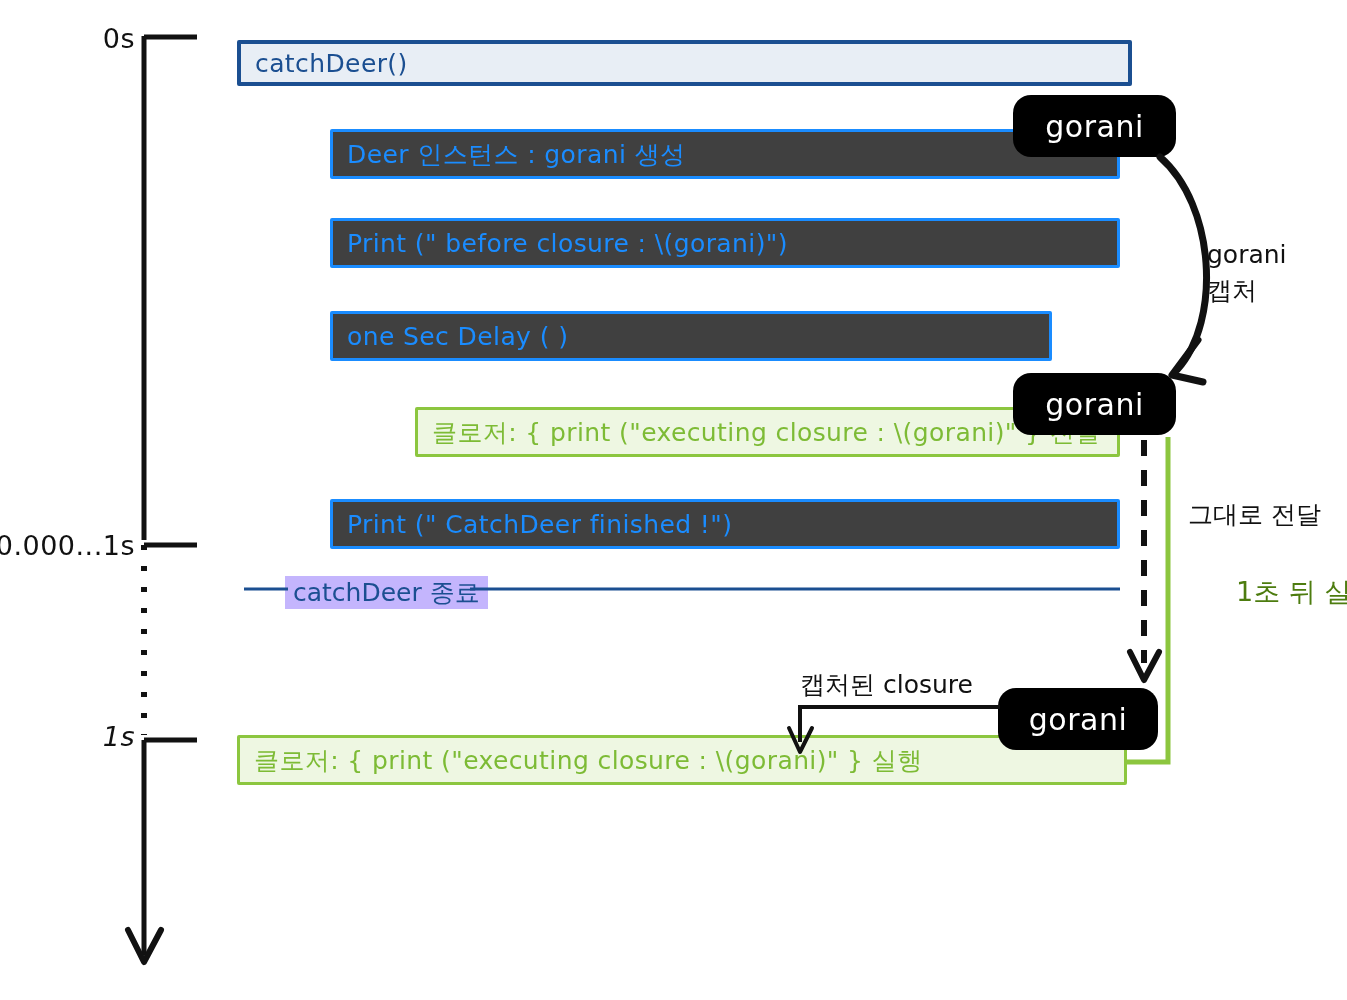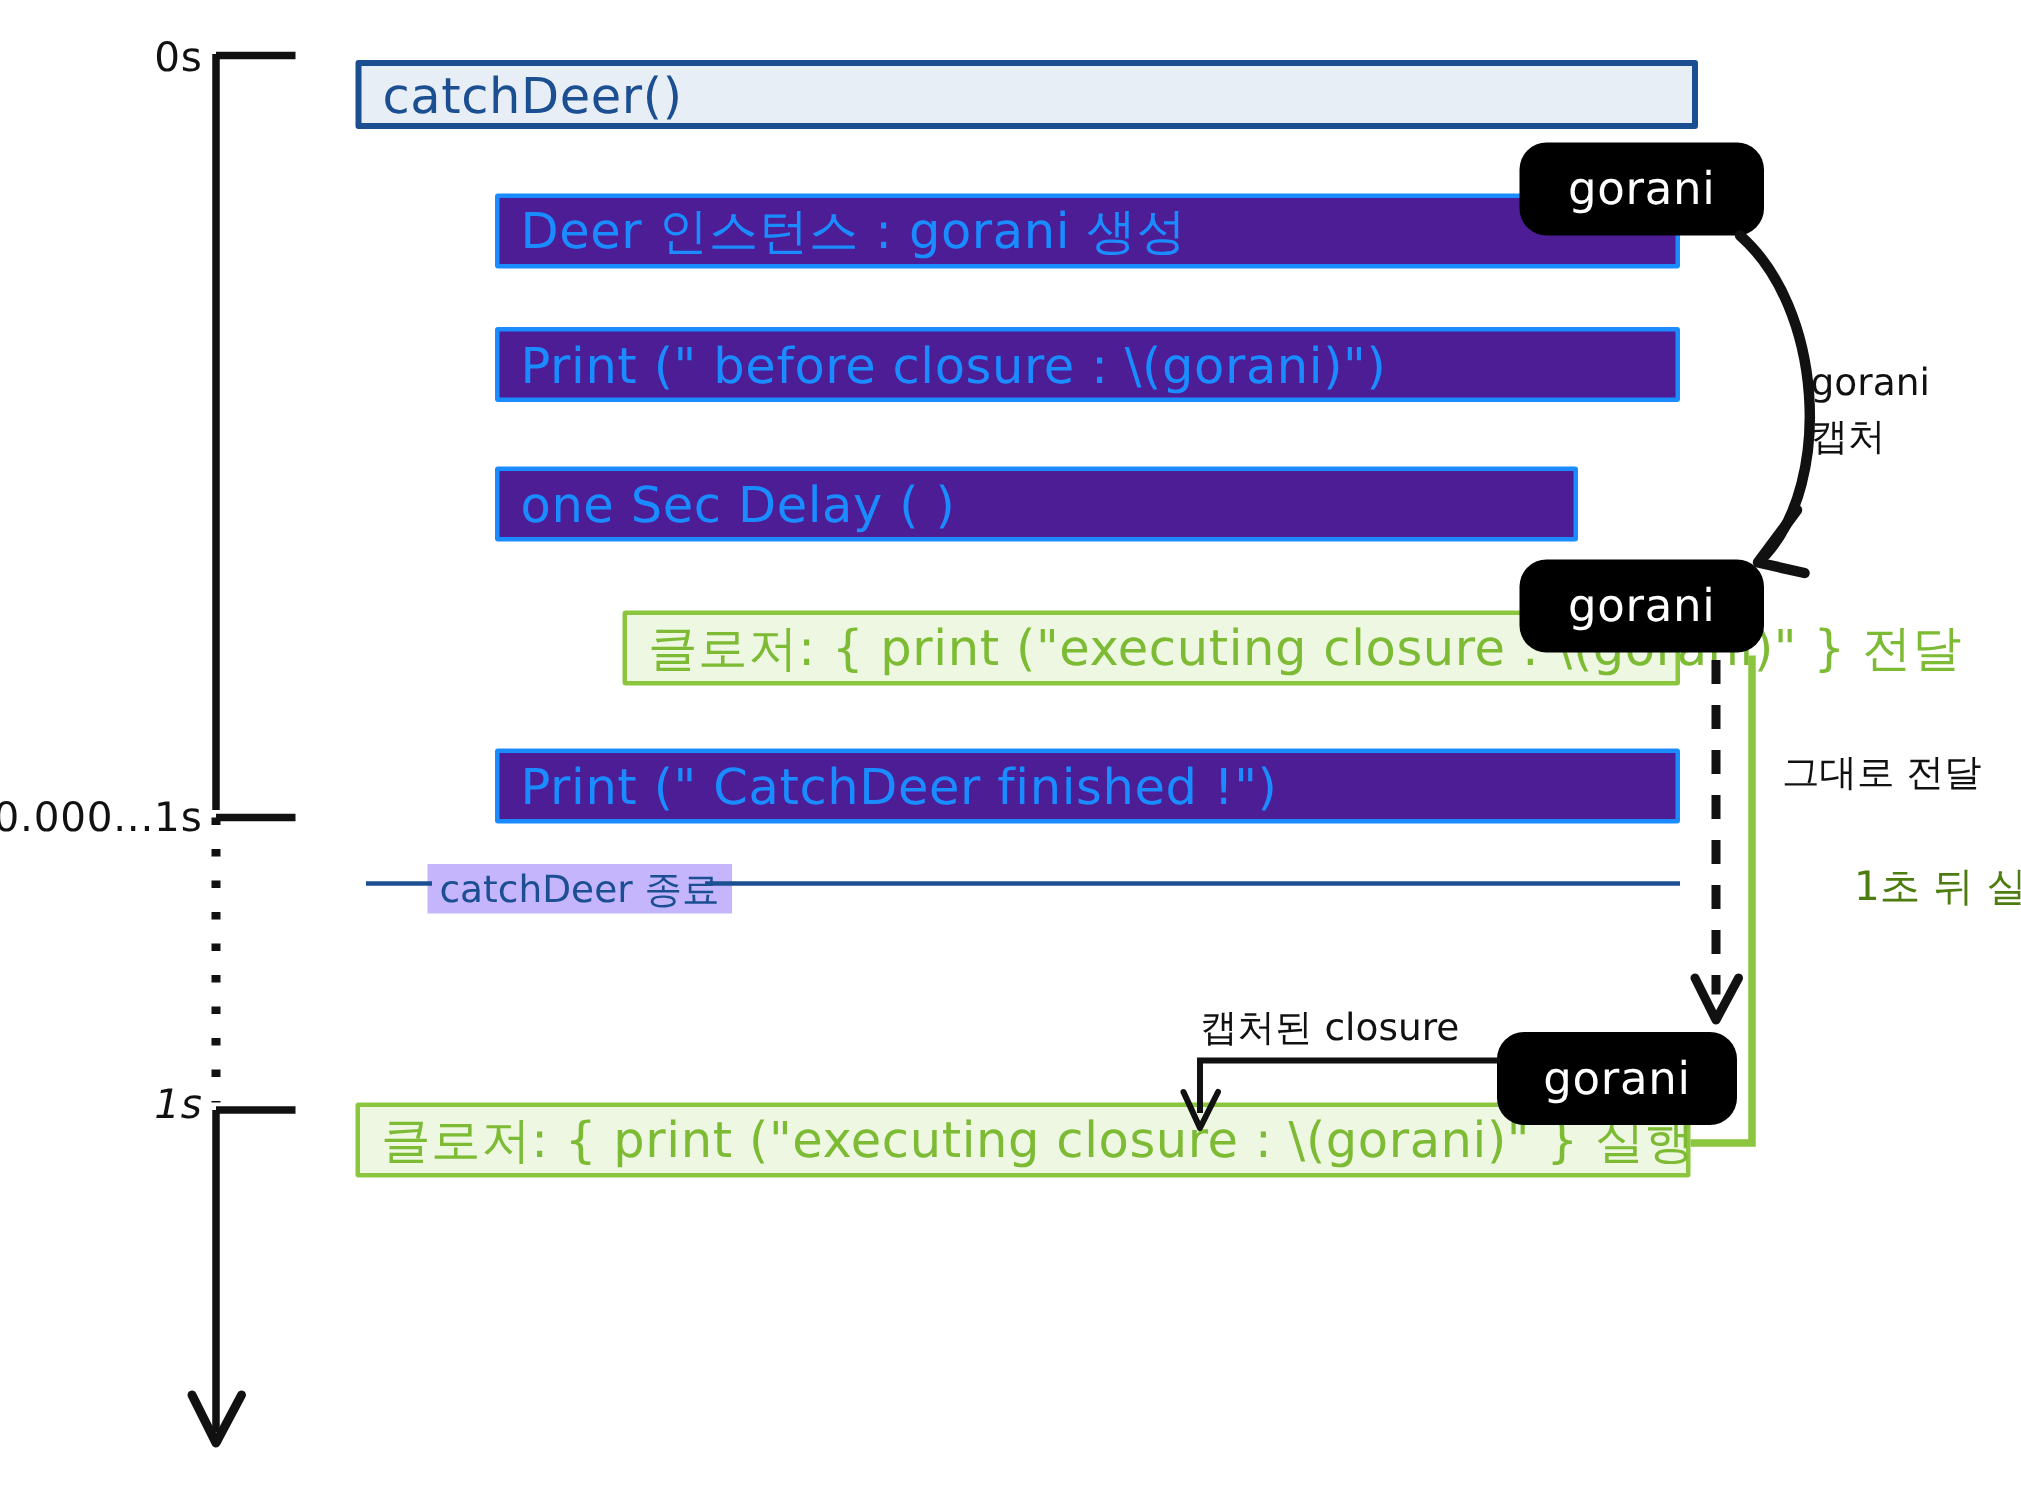--- a/index.html
+++ b/index.html
@@ -33,34 +33,34 @@
   
   .step {
     position: absolute;
     box-sizing: border-box;
     display: flex;
     align-items: center;
     border-radius: 2px;
   }
   .step .txt {
     font-family: "DejaVu Sans", sans-serif;
-    font-size: 33px;
+    font-size: 25px;
     white-space: nowrap;
     padding-left: 14px;
     letter-spacing: 0.4px;
   }
   .step.dark {
     border: 4px solid #1b4f91;
     background: #e8eef5;
   }
   .step.dark .txt { color: #1b4f91; }
 
   .step.bright {
     border: 3px solid #1a8cff;
-    background: #4c1d95;
+    background: #404040;
   }
   .step.bright .txt { color: #1a8cff; }
 
   .step.green {
     border: 3px solid #8cc63f;
     background: #eef7e2;
   }
   .step.green .txt { color: #7dbb35; }
 
   

